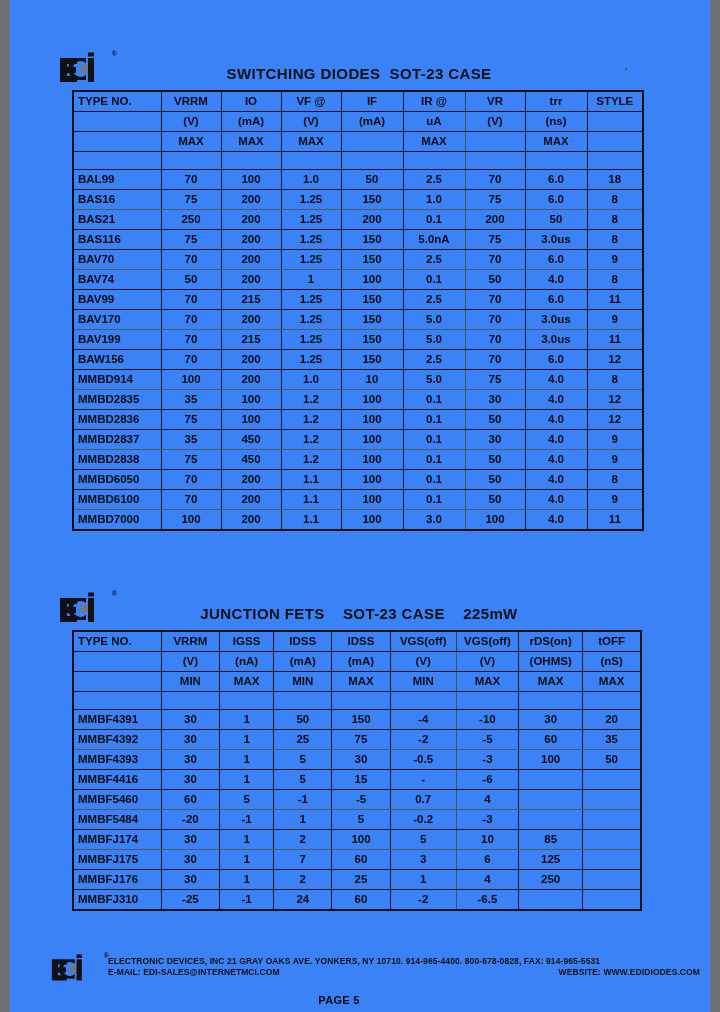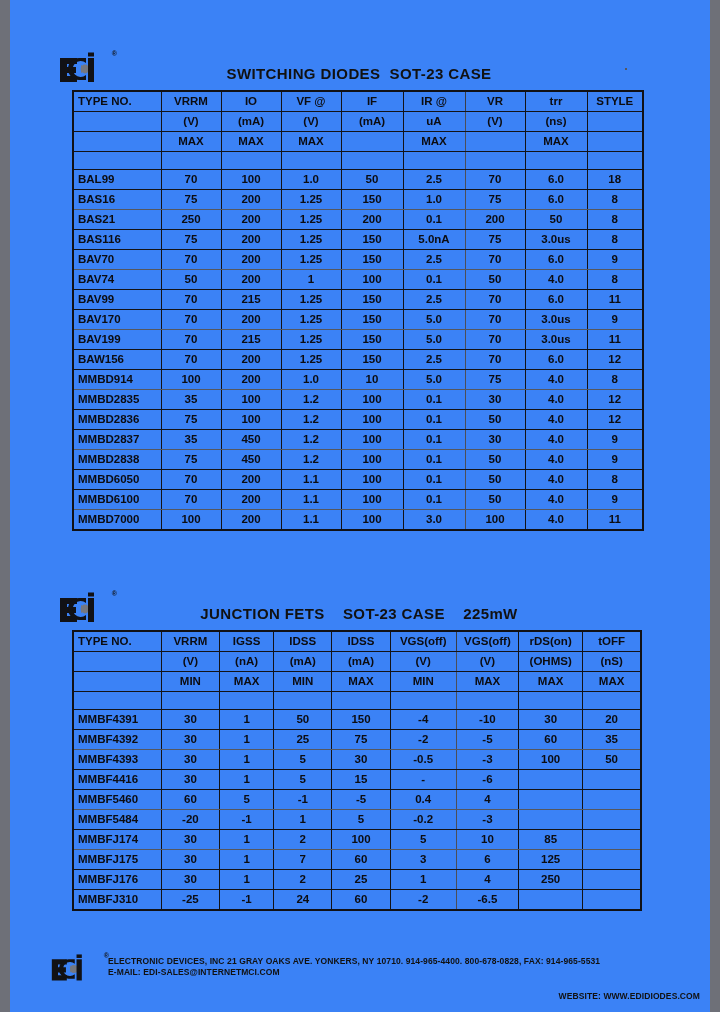--- a/index.html
+++ b/index.html
@@ -146,21 +146,21 @@
     display: flex;
     justify-content: space-between;
     font-size: 8.5px;
     font-weight: bold;
     line-height: 11px;
     letter-spacing: 0.1px;
     color: #111;
     white-space: nowrap;
   }
   .foot-line .l { text-align: left; }
-  .foot-line .r { text-align: right; margin-top: 24px; }
+  .foot-line .r { text-align: right; }
   .page-no {
     text-align: center;
     font-size: 11px;
     font-weight: bold;
     margin-top: 16px;
     letter-spacing: 0.3px;
     padding-right: 130px;
   }
   .speck {
     position: absolute;
@@ -575,21 +575,21 @@
               <td>-6</td>
               <td></td>
               <td></td>
             </tr>
             <tr class="softrow">
               <td class="typ">MMBF5460</td>
               <td>60</td>
               <td>5</td>
               <td>-1</td>
               <td class="faintL">-5</td>
-              <td class="faintL faintR">0.4</td>
+              <td class="faintL faintR">0.7</td>
               <td>4</td>
               <td></td>
               <td></td>
             </tr>
             <tr>
               <td class="typ">MMBF5484</td>
               <td>-20</td>
               <td>-1</td>
               <td>1</td>
               <td class="faintL">5</td>

